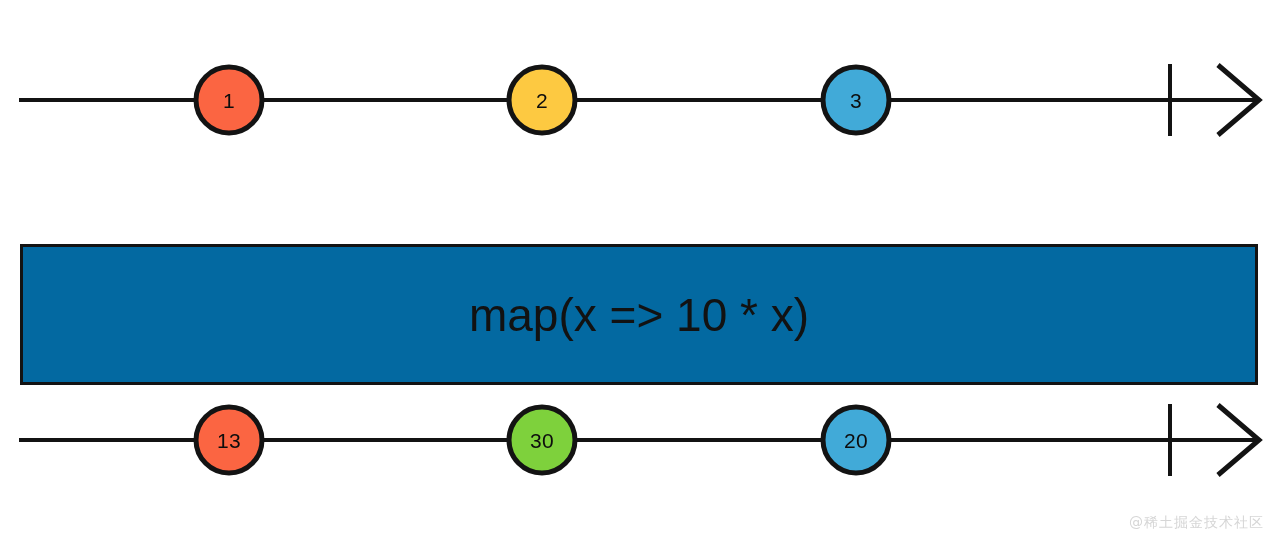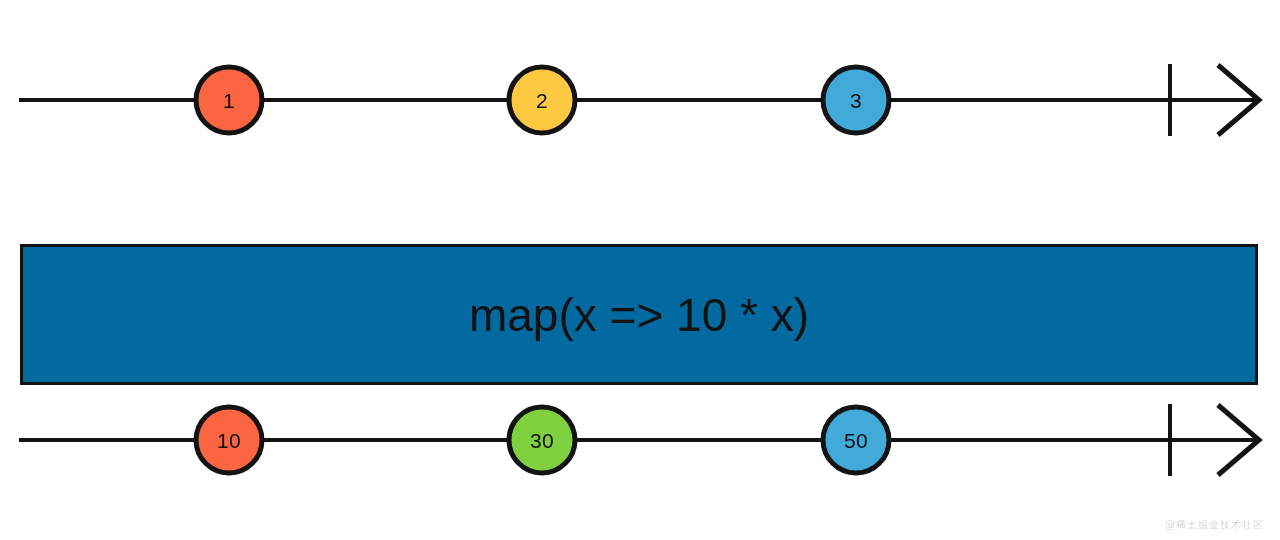--- a/index.html
+++ b/index.html
@@ -74,21 +74,21 @@
     letter-spacing: 0px;
     white-space: nowrap;
   }
 
   
   #watermark {
     position: absolute;
     right: 16px;
     bottom: 8px;
     font-family: "DejaVu Sans", sans-serif;
-    font-size: 10px;
+    font-size: 14px;
     color: #d6d6d6;
     letter-spacing: 1px;
     white-space: nowrap;
     user-select: none;
   }
 </style>
 </head>
 <body>
 
 <div id="stage" style="background: rgb(255, 255, 255);">
@@ -137,20 +137,20 @@
       <g>
         <circle id="res-marble-0" cx="229" cy="60" r="33" fill="#FB6542" stroke="#131313" stroke-width="5"></circle>
       </g>
       <g>
         <circle id="res-marble-1" cx="542" cy="60" r="33" fill="#7ED13C" stroke="#131313" stroke-width="5"></circle>
       </g>
       <g>
         <circle id="res-marble-2" cx="856" cy="60" r="33" fill="#41AAD8" stroke="#131313" stroke-width="5"></circle>
       </g>
     </svg>
-    <span class="marble-label" id="res-label-0" style="left: 229px; top: 60px;">10</span>
+    <span class="marble-label" id="res-label-0" style="left: 229px; top: 60px;">13</span>
     <span class="marble-label" id="res-label-1" style="left: 542px; top: 60px;">30</span>
-    <span class="marble-label" id="res-label-2" style="left: 856px; top: 60px;">50</span>
+    <span class="marble-label" id="res-label-2" style="left: 856px; top: 60px;">20</span>
   </div>
 
   <div id="watermark">@稀土掘金技术社区</div>
 
 </div>
 
 </body></html>

